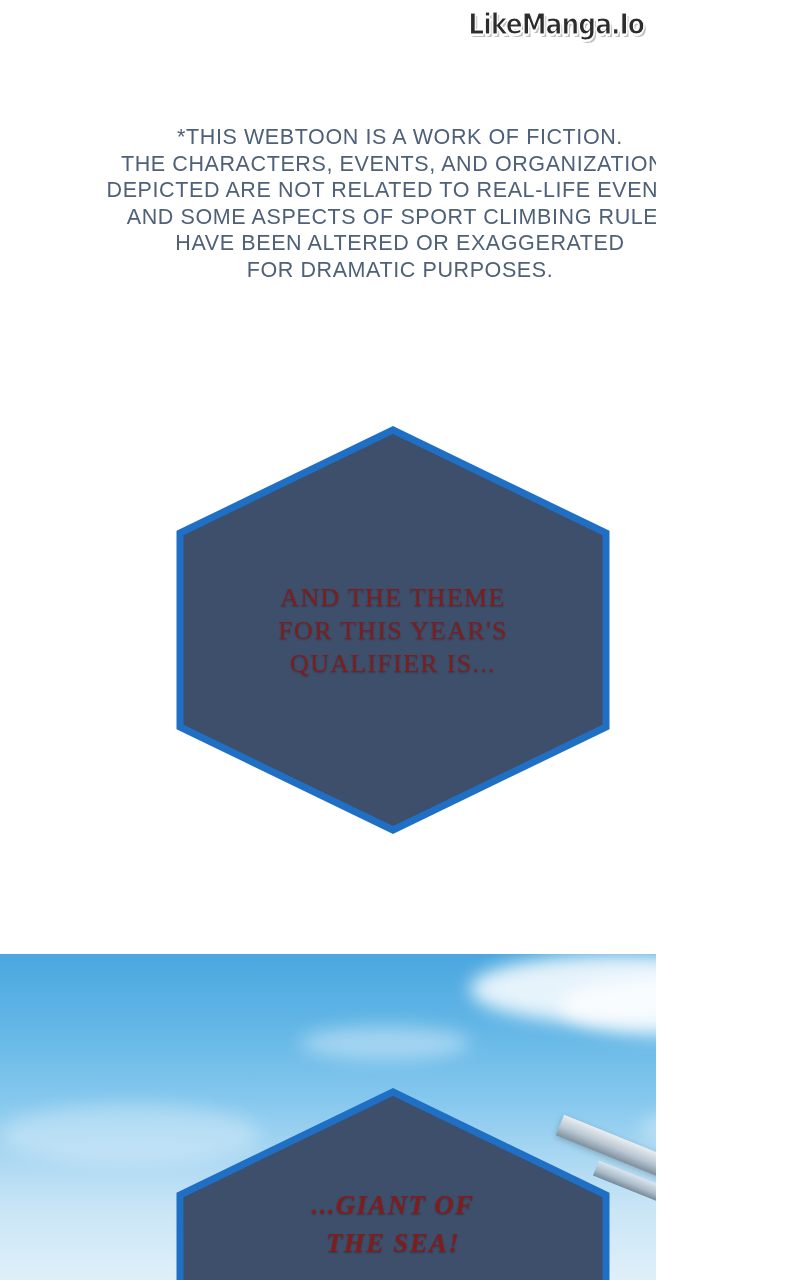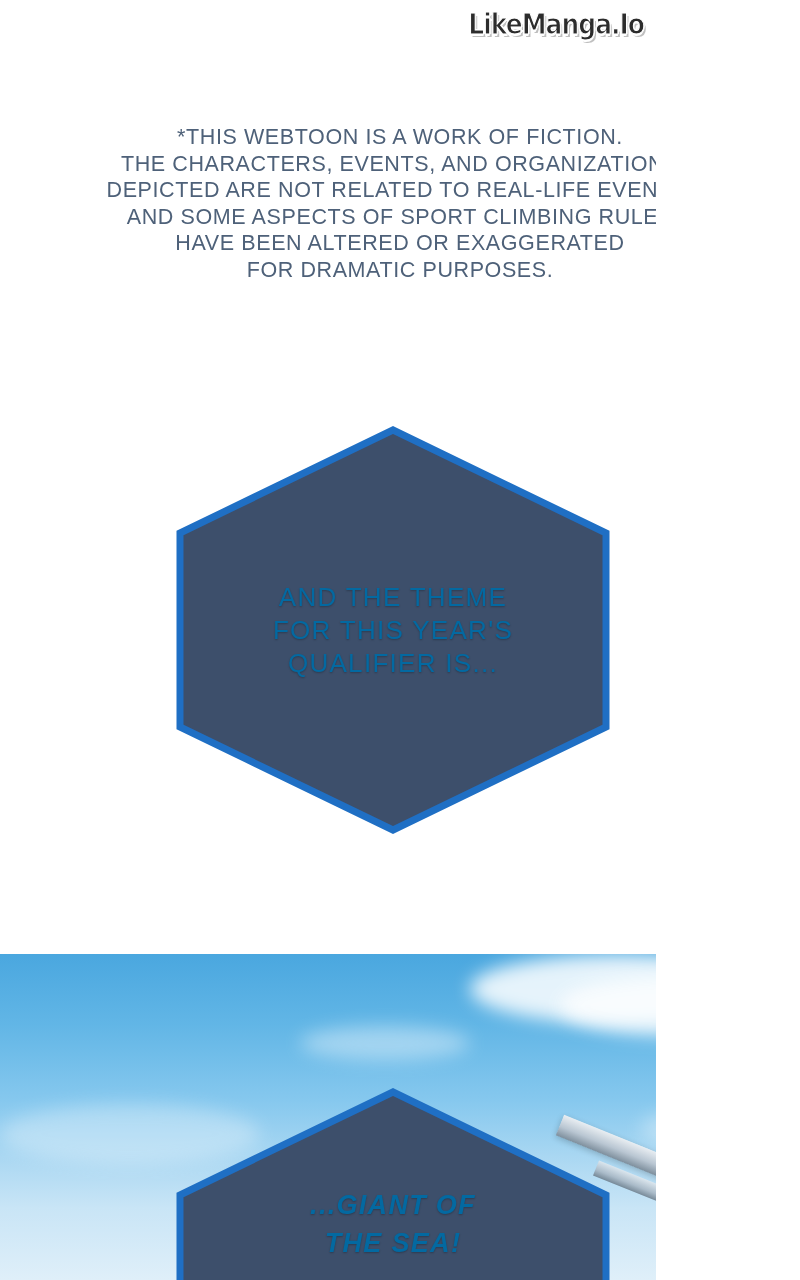--- a/index.html
+++ b/index.html
@@ -68,26 +68,26 @@
     height: 100%;
     display: block;
   }
   .hex .hex-text {
     position: absolute;
     inset: 0;
     display: flex;
     align-items: center;
     justify-content: center;
     text-align: center;
-    color: #0369a1;
+    color: #7f1d1d;
     font-size: 26px;
     line-height: 33px;
     letter-spacing: 1.3px;
     white-space: pre-line;
-    font-family: Liberation Sans, sans-serif;
+    font-family: Liberation Serif, serif;
     text-shadow: 0 1px 2px rgba(0,0,0,0.25);
   }
 
   
   #hex1 {
     left: 174px;
     top: 424px;
     width: 438px;
     height: 412px;
   }

